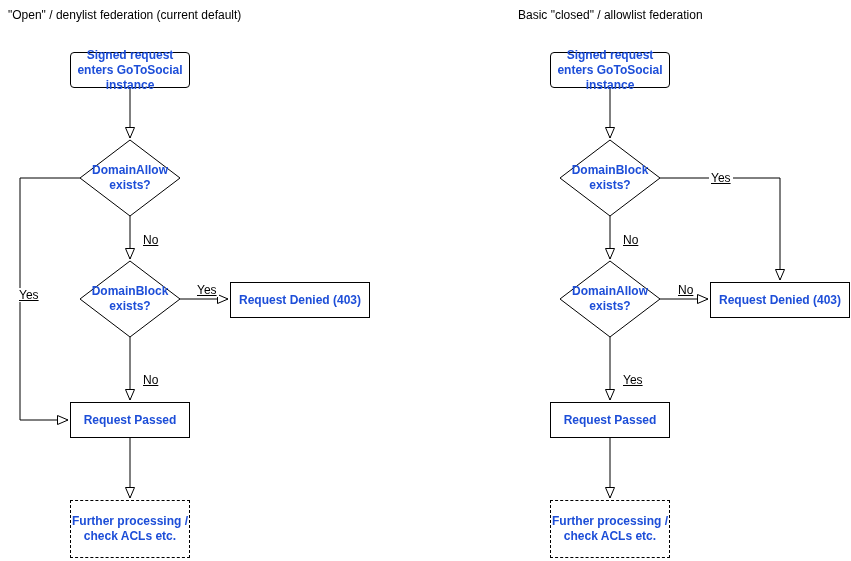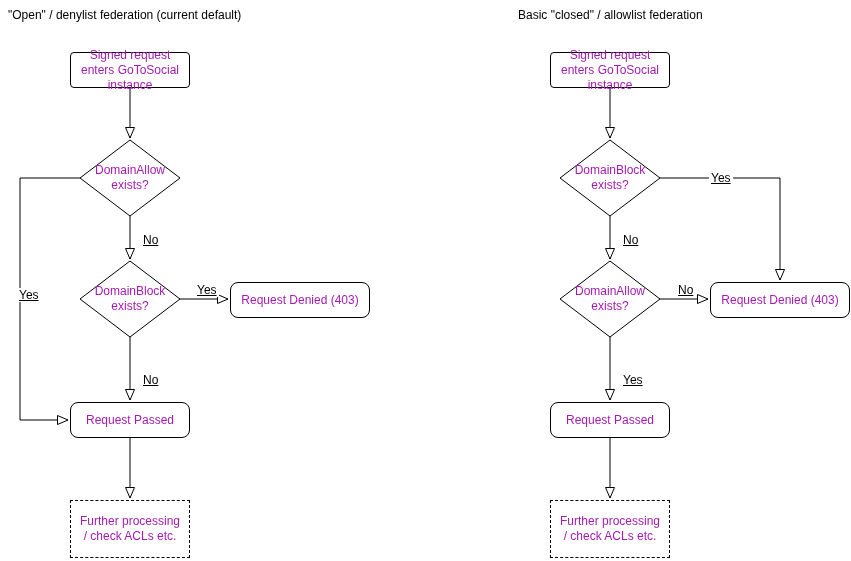--- a/index.html
+++ b/index.html
@@ -38,29 +38,30 @@
   }
   .node {
     position: absolute;
     box-sizing: border-box;
     display: flex;
     align-items: center;
     justify-content: center;
     text-align: center;
     font-size: 12px;
     line-height: 1.25;
-    color: #a21caf;
-    padding: 1px 8px;
+    color: #1d4ed8;
+    padding: 1px 0;
+    font-weight: bold;
   }
   .box {
     background: #ffffff;
     border: 1px solid #000000;
   }
   .rounded-sm { border-radius: 4px; }
-  .rounded    { border-radius: 8px; }
+  .rounded    { border-radius: 0; }
   .dashed {
     background: #ffffff;
     border: 1px dashed #000000;
   }
   .diamond-label {
     background: transparent;
   }
   .edge-label {
     position: absolute;
     font-size: 12px;

